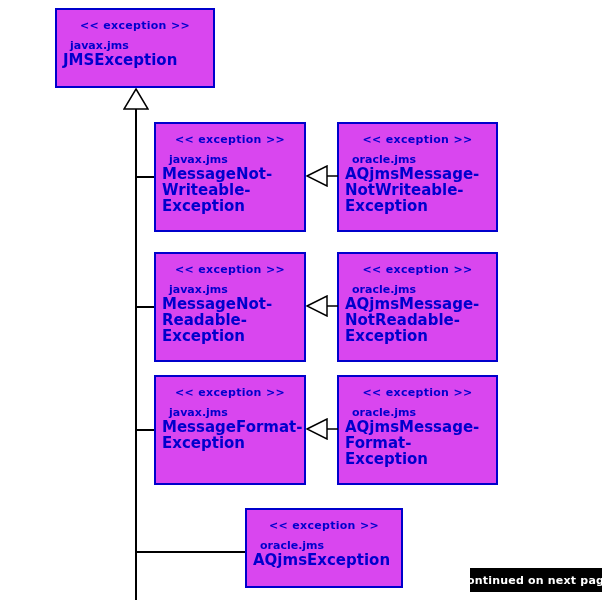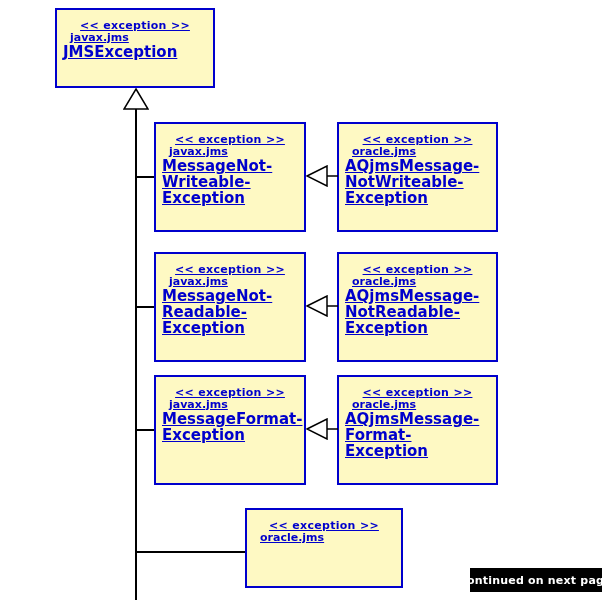--- a/index.html
+++ b/index.html
@@ -16,39 +16,38 @@
     height: 600px;
     background: #ffffff;
     overflow: hidden;
   }
 
   
   .uml-box {
     position: absolute;
     box-sizing: border-box;
     border: 2px solid #0000cc;
-    background: #fef9c3;
+    background: #d946ef;
     color: #0000cc;
     z-index: 3;
-    text-decoration: underline;
   }
   .stereotype {
     text-align: center;
     font-size: 11px;
     font-weight: bold;
     letter-spacing: 0.3px;
     color: #0000cc;
     margin-top: 9px;
     white-space: nowrap;
   }
   .pkg {
     font-size: 11px;
     font-weight: bold;
     color: #0000cc;
-    margin-top: 0;
+    margin-top: 8px;
     margin-left: 13px;
     line-height: 12px;
     white-space: nowrap;
   }
   .cls {
     font-size: 15px;
     font-weight: bold;
     color: #0000cc;
     margin-left: 6px;
     margin-top: 0px;
@@ -184,19 +183,20 @@
     <div class="cls">AQjmsMessage-
 Format-
 Exception</div>
   </div>
 
   <div class="hline" style="left:135px; top:551px; width:111px;"></div>
 
   <div class="uml-box" style="left:245px; top:508px; width:158px; height:80px;">
     <div class="stereotype">&lt;&lt; exception &gt;&gt;</div>
     <div class="pkg">oracle.jms</div>
+    <div class="cls">AQjmsException</div>
   </div>
 
   <div class="banner" style="left:470px; top:568px; width:132px; height:24px;">
     <span>continued on next page</span>
   </div>
 
 </div>
 
 </body></html>

